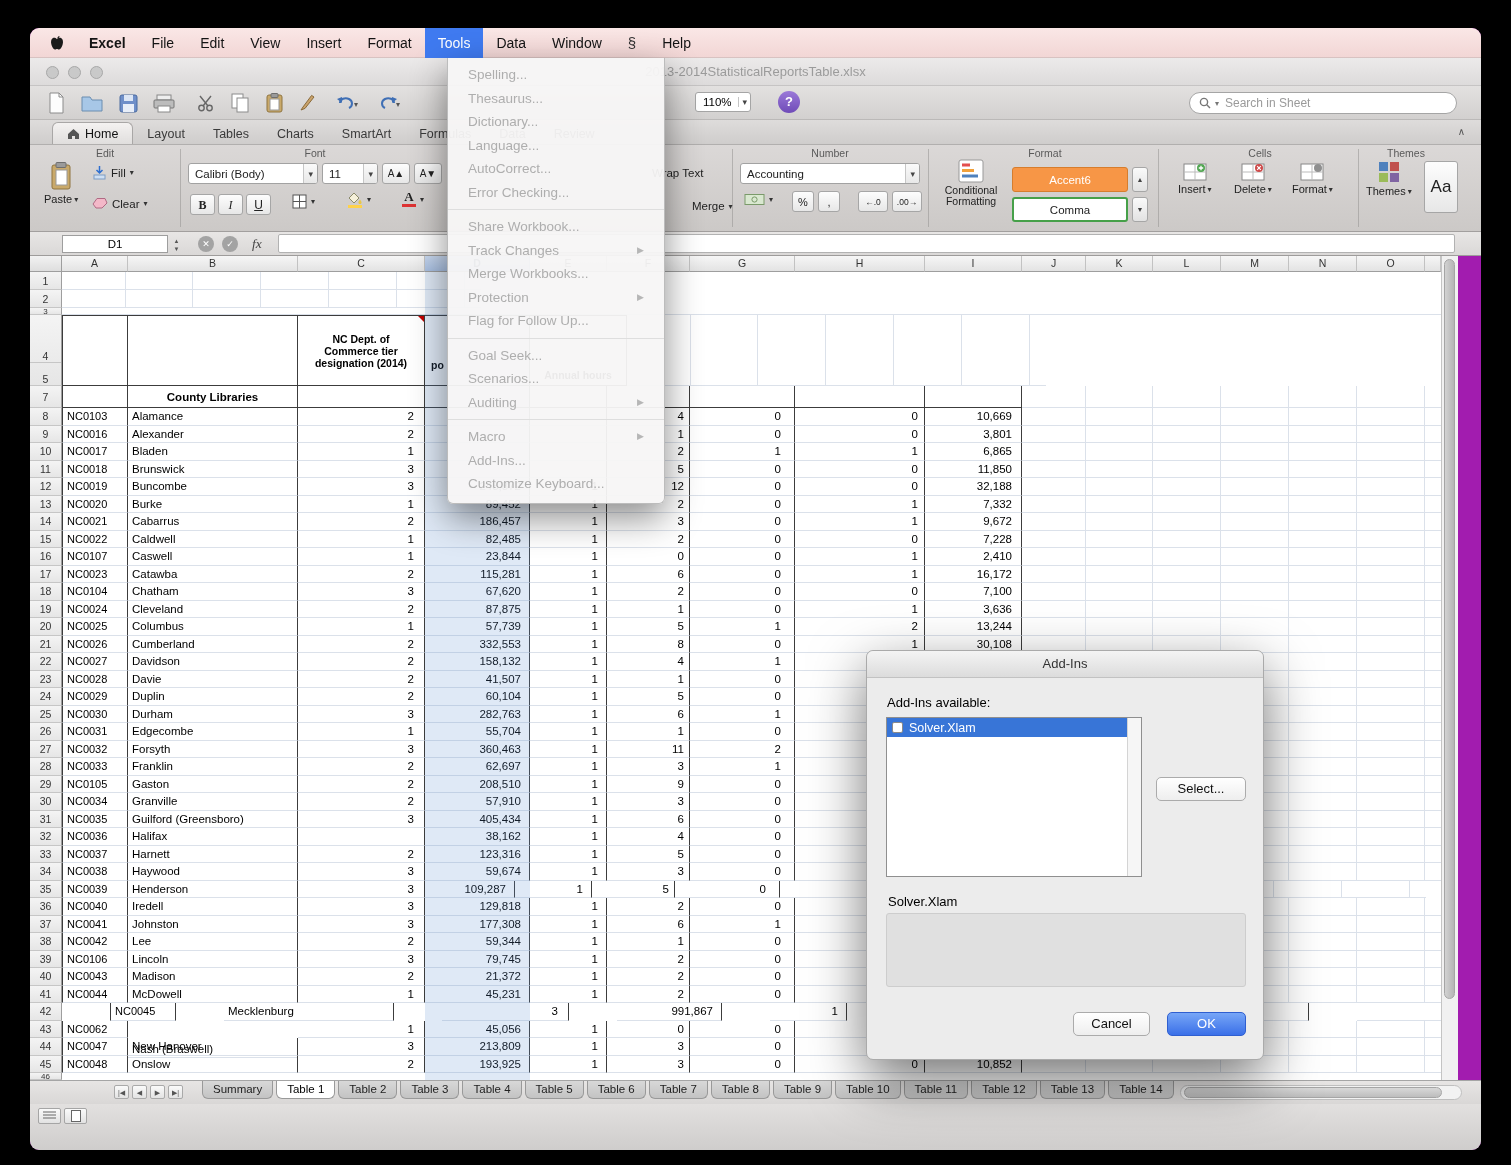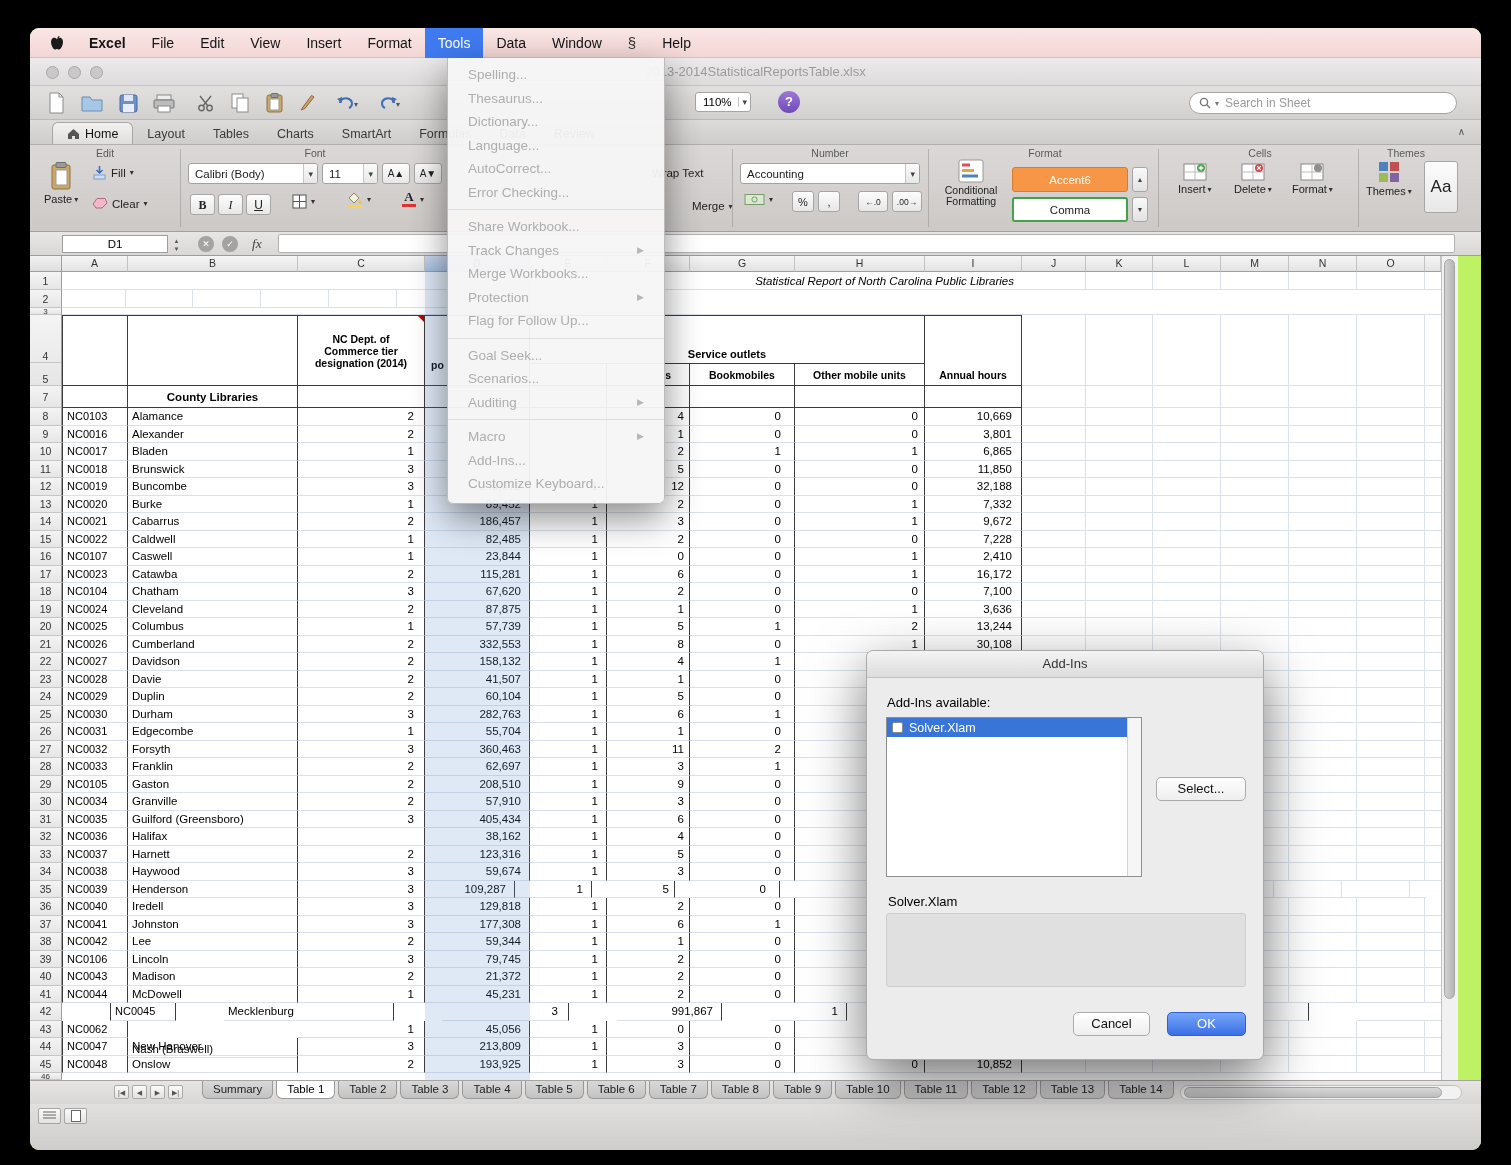--- a/index.html
+++ b/index.html
@@ -1,17 +1,17 @@
 <!DOCTYPE html>
 <html><head>
 <meta charset="utf-8">
 <style>
   html,body{margin:0;padding:0;background:#000;font-family:"Liberation Sans",sans-serif;}
   .desktop{position:relative;width:1511px;height:1165px;background:#000;overflow:hidden;}
-  .screen{position:absolute;left:30px;top:28px;width:1451px;height:1122px;background:#bef264;border-radius:9px;overflow:hidden;}
+  .screen{position:absolute;left:30px;top:28px;width:1451px;height:1122px;background:#a21caf;border-radius:9px;overflow:hidden;}
 
   
   .menubar{position:absolute;left:0;top:0;width:100%;height:30px;background:linear-gradient(#fae7e6,#f2d6d5);display:flex;align-items:center;font-size:14px;color:#141414;border-bottom:1px solid #d8c2c1;box-sizing:border-box;}
   .apple{padding:0 12px 0 20px;display:flex;align-items:center;}
   .mb{padding:0 13px;height:30px;line-height:30px;}
   .mb.bold{font-weight:bold;}
   .mb.activemenu{background:#3f7af0;color:#fff;}
   .mb.scriptic{color:#333;font-size:15px;}
 
   
@@ -467,21 +467,20 @@
           <div class="gcol" style="width: 64px;">J</div>
           <div class="gcol" style="width: 67px;">K</div>
           <div class="gcol" style="width: 68px;">L</div>
           <div class="gcol" style="width: 68px;">M</div>
           <div class="gcol" style="width: 68px;">N</div>
           <div class="gcol" style="width: 68px;">O</div>
           <div class="gcol filler"></div>
         </div>
         <div class="grow" style="height: 18px;">
           <div class="rhead">1</div>
-          <div class="cell tr it hb" style="width: 960px;">Statistical Report of North Carolina Public Libraries</div>
           <div class="cell bl hb" style="width: 64px;"></div>
           <div class="cell bl hb" style="width: 67px;"></div>
           <div class="cell bl hb" style="width: 68px;"></div>
           <div class="cell bl hb" style="width: 68px;"></div>
           <div class="cell bl hb" style="width: 68px;"></div>
           <div class="cell bl hb" style="width: 68px;"></div>
           <div class="cell hb" style="width: 16px;"></div>
         </div>
         <div class="grow" style="height: 18px;">
           <div class="rhead">2</div>
@@ -499,29 +498,20 @@
         </div>
         <div class="grow" style="height: 71px;">
           <div class="rhead rh45">
             <div style="height: 49px; border-bottom: 1px solid rgb(198, 198, 198);">4</div>
             <div style="height: 22px;">5</div>
           </div>
           <div class="cell bd bdl hd ht" style="width: 66px;"></div>
           <div class="cell bd hd ht" style="width: 170px;"></div>
           <div class="cell bd hd ht hdrtxt" style="width: 127px;">NC Dept. of Commerce tier designation (2014)<div class="ctri"></div></div>
           <div class="cell bd hd ht hdrfrag" style="width: 105px;">po</div>
-          <div class="ehwrap ht" style="width: 395px;">
-            <div class="svcout">Service outlets</div>
-            <div class="ehbot">
-              <div class="cell bd hd" style="width: 77px;"></div>
-              <div class="cell bd hd ffrag" style="width: 83px;">s</div>
-              <div class="cell bd hd hdrsmall" style="width: 105px;">Bookmobiles</div>
-              <div class="cell bd hd hdrsmall" style="width: 130px;">Other mobile units</div>
-            </div>
-          </div>
           <div class="cell bd hd ht annual" style="width: 97px;">Annual hours</div>
           <div class="cell bl hb" style="width: 64px;"></div>
           <div class="cell bl hb" style="width: 67px;"></div>
           <div class="cell bl hb" style="width: 68px;"></div>
           <div class="cell bl hb" style="width: 68px;"></div>
           <div class="cell bl hb" style="width: 68px;"></div>
           <div class="cell bl hb" style="width: 68px;"></div>
           <div class="cell hb" style="width: 16px;"></div>
         </div>
         <div class="grow" style="height: 22px;">

